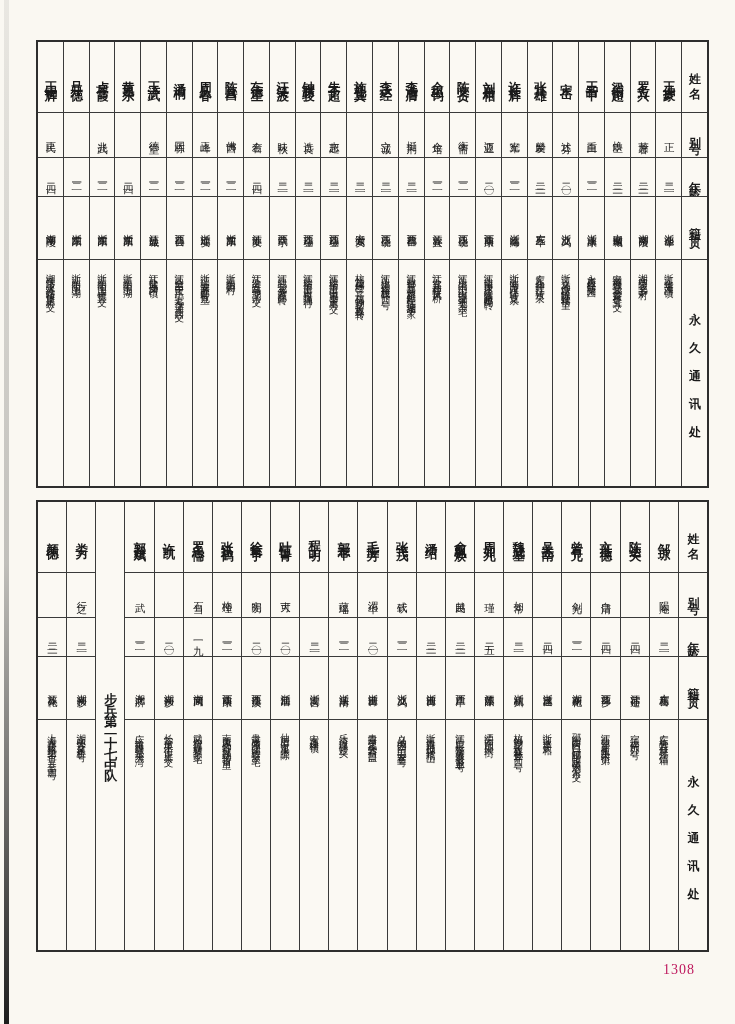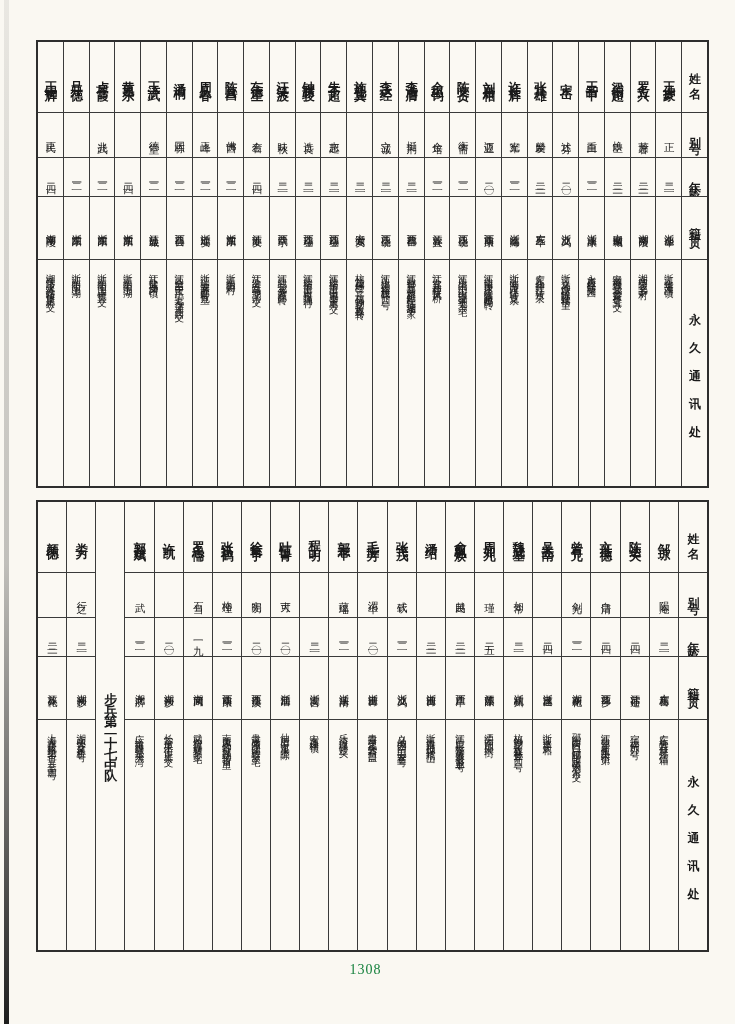--- a/index.html
+++ b/index.html
@@ -73,25 +73,25 @@
   .hdr.r-age .vtext{letter-spacing:6px;}
   .hdr.r-origin .vtext{letter-spacing:10px;}
   .hdr.r-address{place-items:center;}
   .hdr.r-address .vtext{
     font-size:12px;letter-spacing:28px;margin-top:0;max-height:none;line-height:normal;
   }
   
   .section-cell{grid-row:1 / -1;place-items:center;}
   .section-cell .vtext{font-size:13px;font-weight:700;letter-spacing:11px;}
   .page-number{
-    text-align:center;
+    text-align:right;
     padding:10px 14px 0 0;
     font-size:14px;
     letter-spacing:1px;
-    color:#15803d;
+    color:#be185d;
   }
 </style>
 </head>
 <body>
 
 <div class="page">
   <div class="scan-edge"></div>
 
   <div class="roster roster-top">
       <div class="cell hdr r-name">

